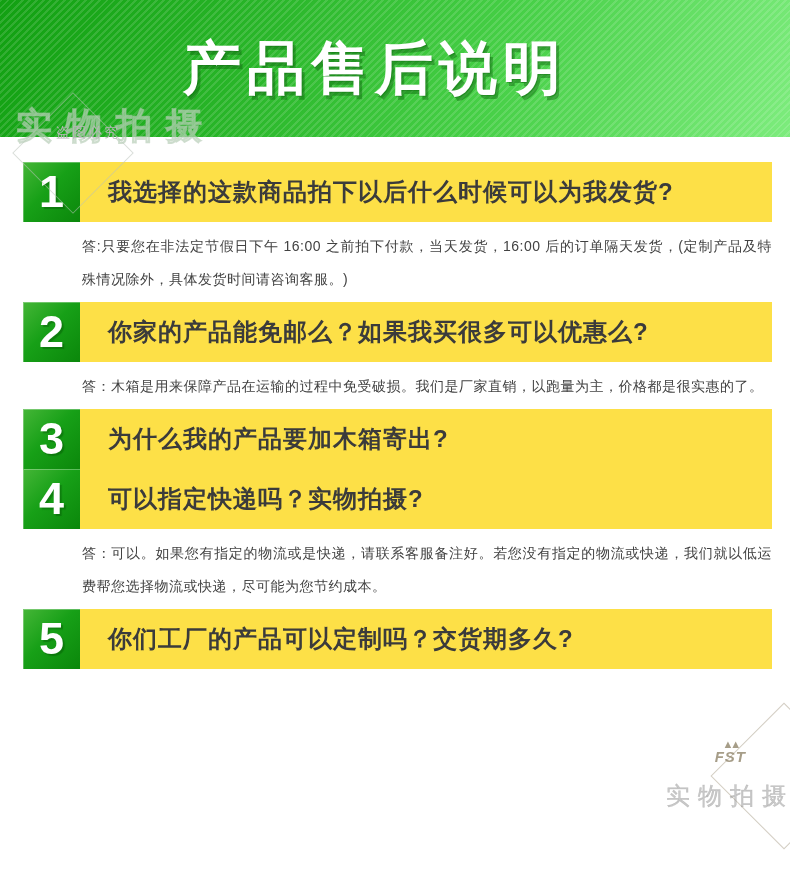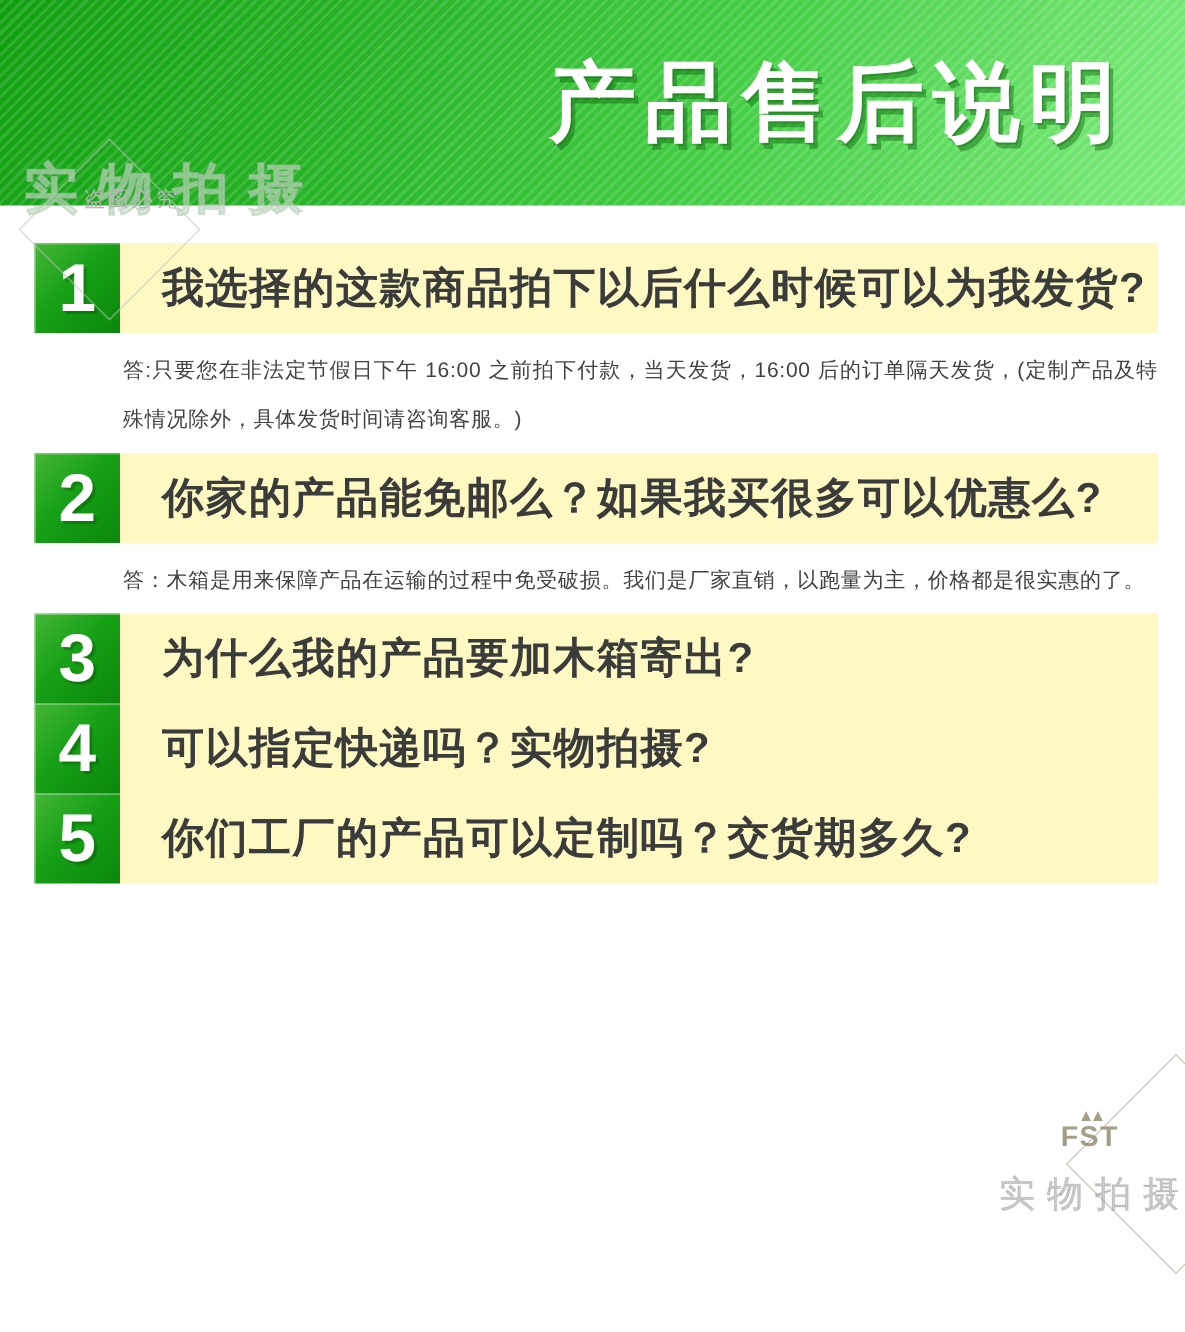--- a/index.html
+++ b/index.html
@@ -10,21 +10,21 @@
     margin:0 auto;
     background:#ffffff;
     overflow:hidden;
     font-family:"Liberation Sans","DejaVu Sans",sans-serif;
   }
 
   
   .header {
     position:relative;
     height:137px;
-    display:flex; align-items:center; justify-content:flex-end;
+    display:flex; align-items:center; justify-content:center;
     padding-right:40px;
     background-image:
       repeating-linear-gradient(135deg, rgba(255,255,255,0.13) 0 2px, rgba(0,0,0,0.0) 2px 5px),
       linear-gradient(110deg, #12a012 0%, #27b427 30%, #46cf46 62%, #7dec7d 100%);
   }
   .title {
     color:#ffffff;
     font-size:58px;
     font-weight:bold;
     letter-spacing:6px;
@@ -41,23 +41,23 @@
     display:flex; align-items:center; justify-content:center;
     background:linear-gradient(135deg, #45b637 0%, #17a017 45%, #0b870b 100%);
     box-shadow:inset 1px 1px 0 rgba(255,255,255,0.30);
     color:#ffffff;
     font-size:45px; font-weight:bold;
     text-shadow:2px 2px 1px rgba(0,70,0,0.35);
   }
   .qtext {
     flex:1;
     display:flex; align-items:center;
-    background:#fef9c3;
+    background:#fde047;
     padding-left:28px; padding-right:10px;
-    font-size:28px; font-weight:bold;
+    font-size:24px; font-weight:bold;
     color:#3b3b3b;
     letter-spacing:1px;
     white-space:nowrap;
     overflow:hidden;
   }
   .answer {
     margin:8px 0 6px 59px;
     font-size:14px;
     line-height:33px;
     color:#424242;
@@ -95,21 +95,21 @@
   }
   .wm-right .wm-logo {
     position:absolute; right:44px; top:22px;
     display:flex; flex-direction:column; align-items:center;
     color:rgba(150,140,115,0.85);
   }
   .wm-right .wm-logo .tri {
     font-size:11px; line-height:8px; letter-spacing:-3px;
   }
   .wm-right .wm-logo .fst {
-    font-size:19px; font-weight:bold; letter-spacing:1px;
+    font-size:15px; font-weight:bold; font-style:italic; letter-spacing:1px;
   }
   .wm-right .wm-photo {
     position:absolute; right:-4px; top:62px;
     font-size:24px; letter-spacing:8px;
     color:rgba(150,150,150,0.50);
     -webkit-text-stroke:0.5px rgba(140,140,140,0.4);
     white-space:nowrap;
   }
 </style>
 </head>
@@ -150,20 +150,21 @@
         <div class="qnum">3</div>
         <div class="qtext">为什么我的产品要加木箱寄出?</div>
       </div>
     </section>
 
     <section class="faq">
       <div class="qbar">
         <div class="qnum">4</div>
         <div class="qtext">可以指定快递吗？实物拍摄?</div>
       </div>
+      <p class="answer">答：可以。如果您有指定的物流或是快递，请联系客服备注好。若您没有指定的物流或快递，我们就以低运费帮您选择物流或快递，尽可能为您节约成本。</p>
     </section>
 
     <section class="faq">
       <div class="qbar">
         <div class="qnum">5</div>
         <div class="qtext">你们工厂的产品可以定制吗？交货期多久?</div>
       </div>
     </section>
 
   </div>

